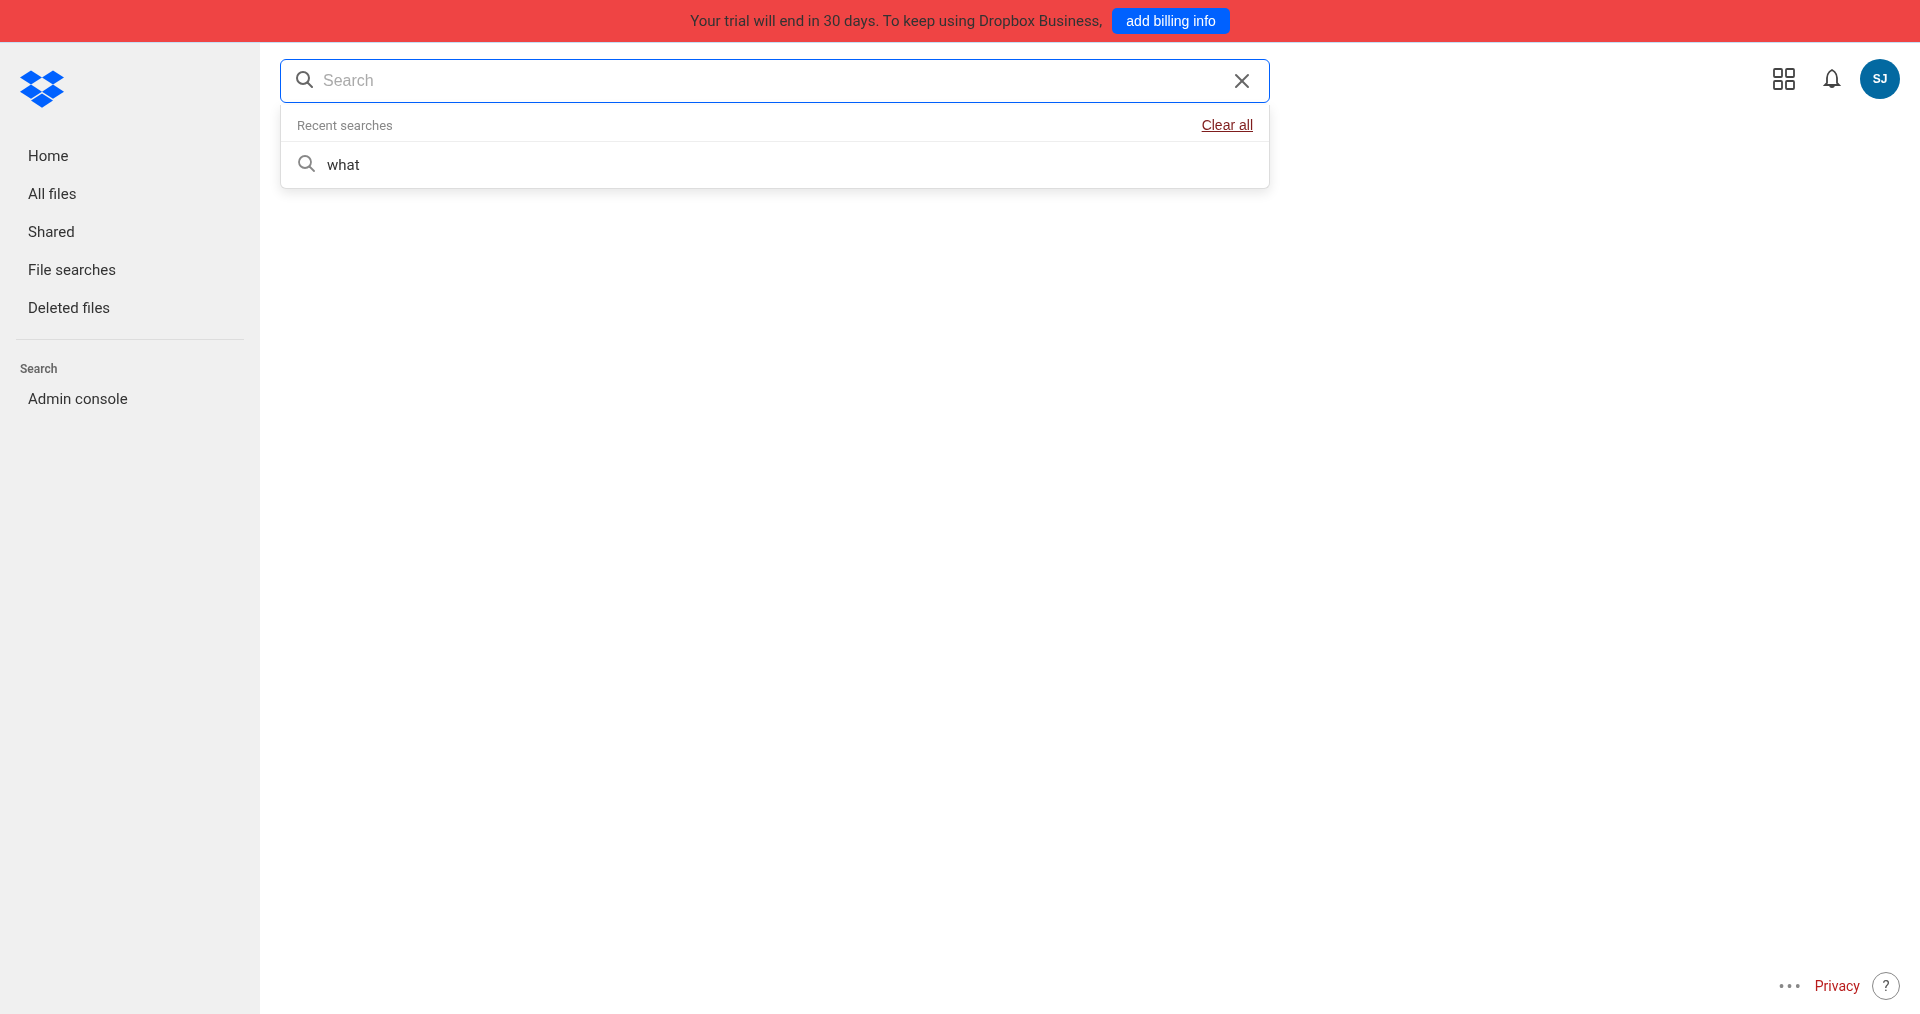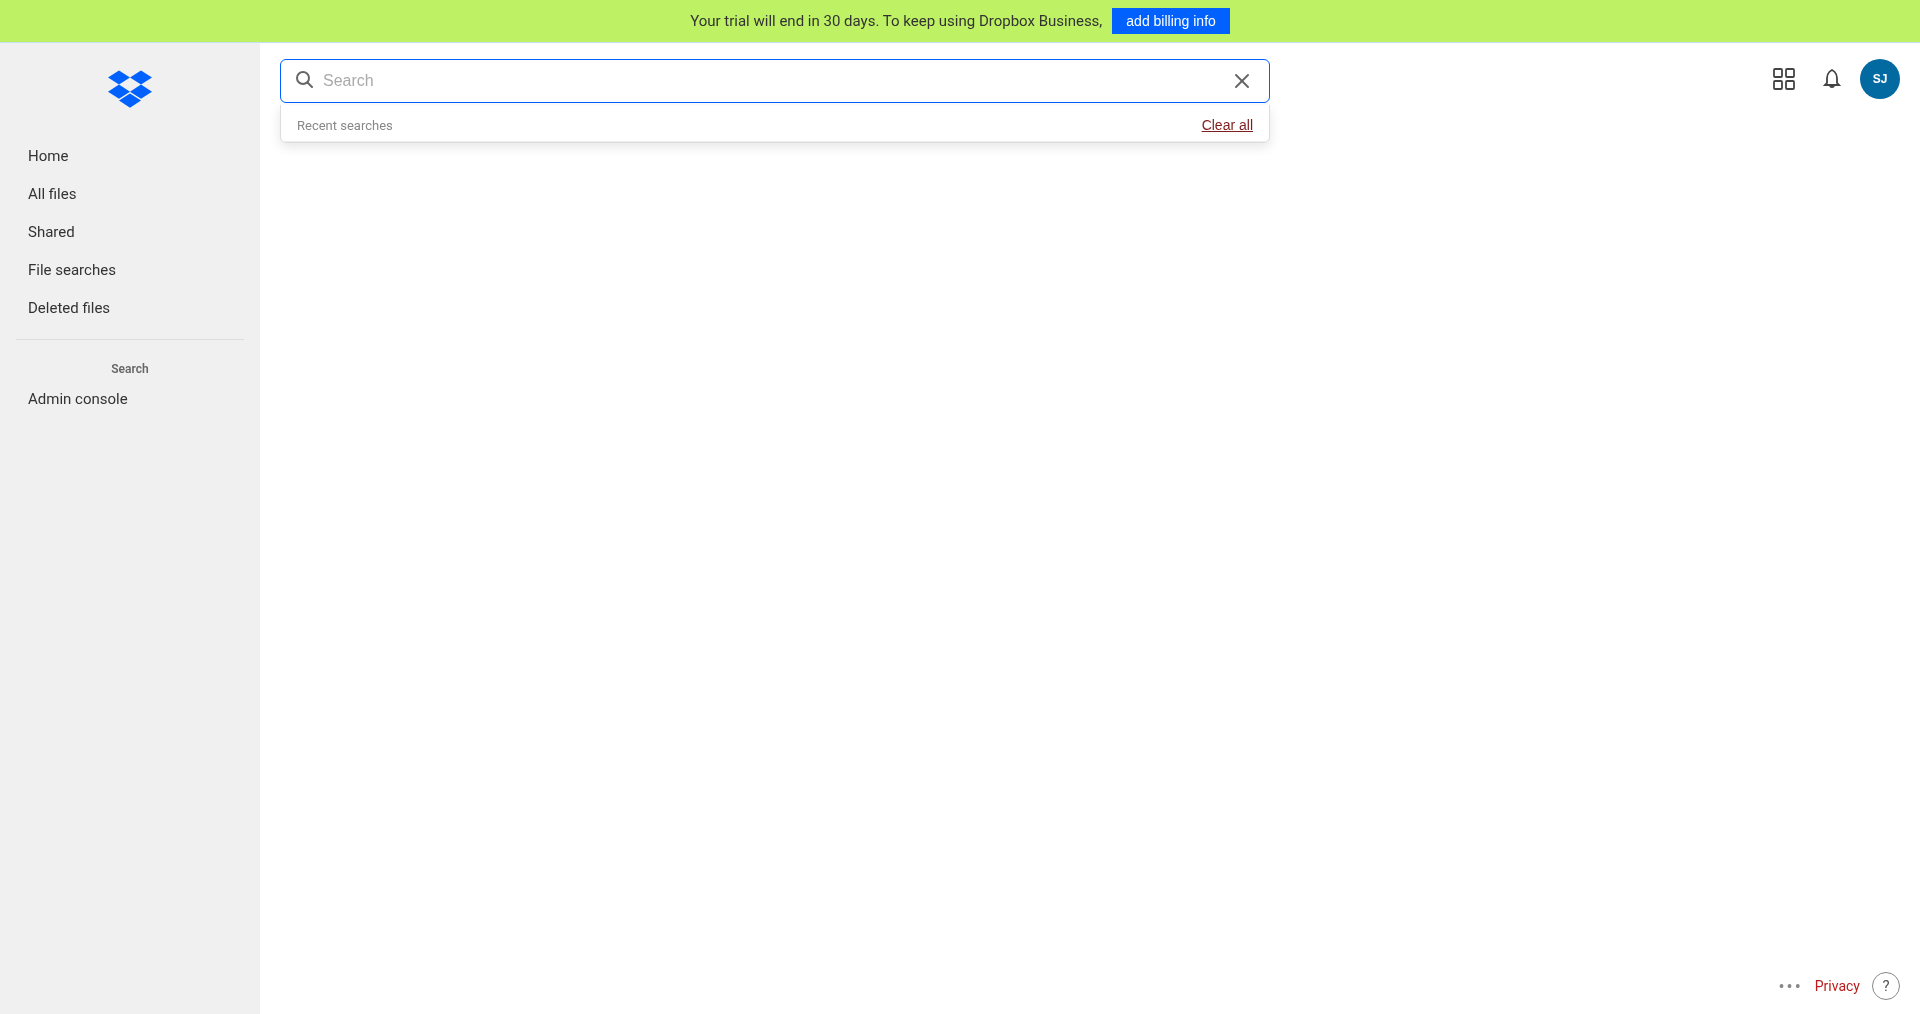--- a/index.html
+++ b/index.html
@@ -9,37 +9,37 @@
       background: #f0f0f0;
       width: 1920px;
       height: 1014px;
       overflow: hidden;
       display: flex;
       flex-direction: column;
     }
 
     
     .trial-banner {
-      background: #bef264;
+      background: #ef4444;
       border-bottom: 1px solid #c5dff5;
       padding: 8px 20px;
       display: flex;
       align-items: center;
       justify-content: center;
       gap: 10px;
       font-size: 15px;
       color: #333;
       flex-shrink: 0;
     }
 
     .trial-banner .add-billing-btn {
       background: #0061ff;
       color: white;
       border: none;
-      border-radius: 0;
+      border-radius: 5px;
       padding: 5px 14px;
       font-size: 14px;
       cursor: pointer;
       font-weight: 500;
     }
 
     
     .main-layout {
       display: flex;
       flex: 1;
@@ -47,21 +47,20 @@
     }
 
     
     .sidebar {
       width: 260px;
       background: #f0f0f0;
       padding: 16px 0;
       display: flex;
       flex-direction: column;
       flex-shrink: 0;
-      text-align: center;
     }
 
     .sidebar-logo {
       padding: 10px 20px 20px 20px;
     }
 
     .dropbox-logo {
       width: 44px;
       height: 44px;
     }
@@ -376,20 +375,29 @@
           </svg>
         </button>
       </div>
 
       <div class="search-dropdown">
         <div class="dropdown-header">
           <span class="recent-searches-label">Recent searches</span>
           <button class="clear-all-btn">Clear all</button>
         </div>
         <div class="dropdown-divider"></div>
+        <div class="recent-search-item">
+          <span class="recent-search-icon">
+            <svg width="18" height="18" viewBox="0 0 18 18" fill="none">
+              <circle cx="8" cy="8" r="6" stroke="#888" stroke-width="1.8"></circle>
+              <line x1="12.5" y1="12.5" x2="17" y2="17" stroke="#888" stroke-width="1.8" stroke-linecap="round"></line>
+            </svg>
+          </span>
+          <span class="recent-search-text">what</span>
+        </div>
       </div>
     </div>
 
     <div class="footer">
       <span class="footer-dots">•••</span>
       <a class="footer-privacy">Privacy</a>
       <div class="footer-help">?</div>
     </div>
 
   </div>

